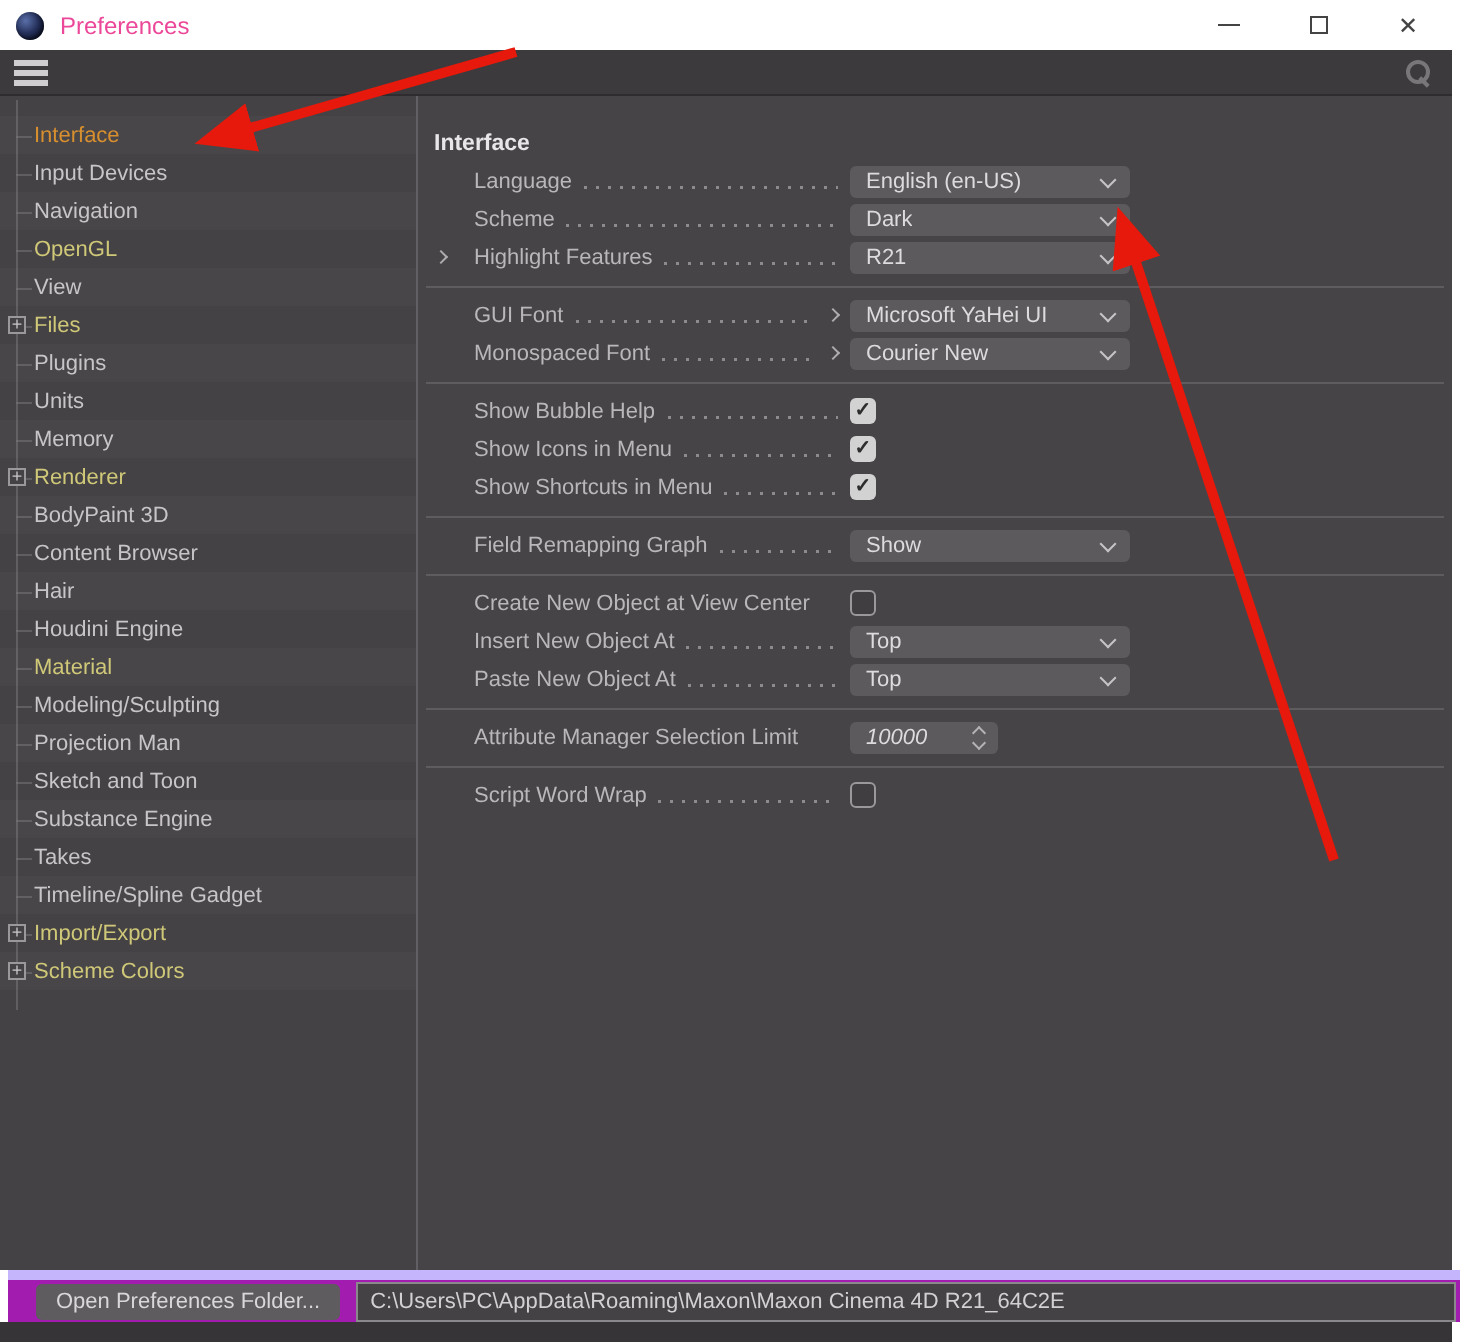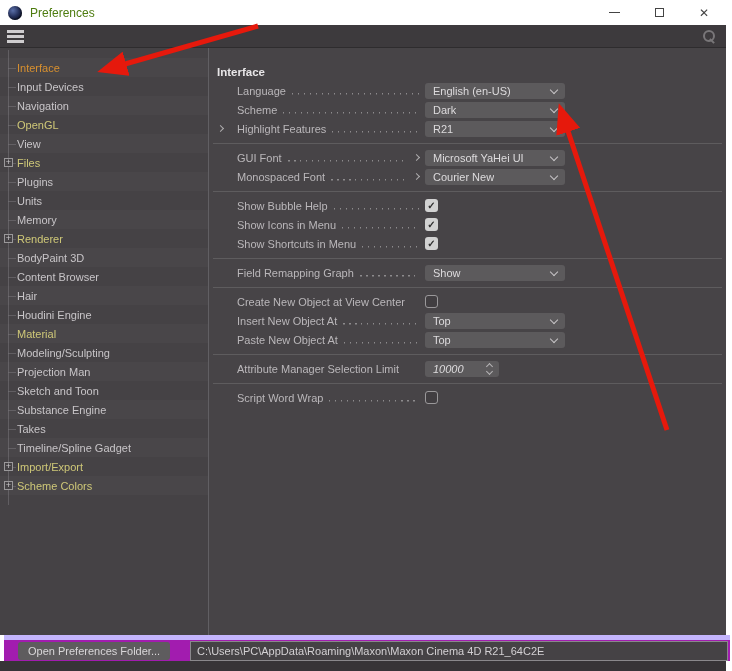--- a/index.html
+++ b/index.html
@@ -5,21 +5,21 @@
   * { margin:0; padding:0; box-sizing:border-box; }
   body { background:#ffffff; font-family:"Liberation Sans", sans-serif; }
   .window { position:relative; width:732px; height:671px; background:#ffffff; overflow:hidden; }
 
   
   .titlebar { position:absolute; top:0; left:0; width:732px; height:25px; background:#ffffff;
               display:flex; align-items:center; }
   .app-icon { width:14px; height:14px; border-radius:50%; margin:0 8px 0 8px;
               background:radial-gradient(circle at 35% 32%, #5a6fa8 0%, #27335e 45%, #0d1430 85%);
               box-shadow:inset -1px -1px 2px rgba(0,0,0,.6); }
-  .win-title { font-size:12px; color:#4d7c0f; }
+  .win-title { font-size:12px; color:#ec4899; }
   .win-controls { margin-left:auto; display:flex; align-items:center; height:100%; }
   .win-btn { width:34px; height:100%; display:flex; align-items:center; justify-content:center;
              color:#444; font-size:12px; cursor:default; margin-right:11px; }
   .btn-min .bar { width:11px; height:1px; background:#444; display:block; }
   .btn-max .box { width:9px; height:9px; border:1px solid #444; display:block; }
 
   
   .toolbar { position:absolute; top:25px; left:0; width:726px; height:23px; background:#3d3a3d;
              border-bottom:1px solid #2e2c2e; display:flex; align-items:center; }
   .hamburger { margin-left:7px; width:17px; height:13px; display:flex; flex-direction:column;
@@ -78,21 +78,21 @@
   .spinner::after { content:""; position:absolute; left:2px; bottom:2px; width:4px; height:4px;
                     border-right:1.4px solid #b5b3b5; border-bottom:1.4px solid #b5b3b5; transform:rotate(45deg); }
   .msep { height:10px; display:flex; align-items:center; padding:0 4px 0 4px; }
   .msep i { display:block; width:100%; height:1px; background:#5e5c5e; }
 
   
   .footer { position:absolute; top:635px; left:4px; width:726px; height:26px; background:#a21caf;
             border-top:5px solid #c4b5fd; display:flex; align-items:center; }
   .foot-btn { margin-left:14px; height:18px; padding:0 10px; background:#5e5c5e; border:none;
               border-radius:3px; color:#d9d7d9; font-size:11px; font-family:"Liberation Sans",sans-serif; cursor:pointer; }
-  .path { margin-left:20px; margin-right:2px; flex:1; height:20px; border:1px solid #8a888c; background:#454245;
+  .path { margin-left:8px; margin-right:2px; flex:1; height:20px; border:1px solid #8a888c; background:#454245;
           color:#d3d0d3; font-size:11px; display:flex; align-items:center; padding-left:6px; white-space:nowrap; overflow:hidden; }
   .bottom-strip { position:absolute; top:661px; left:0; width:726px; height:10px; background:#373437; }
 
   .annotations { position:absolute; inset:0; width:732px; height:671px; pointer-events:none; z-index:10; }
 </style>
 </head>
 <body>
 
 <div class="window">
 

